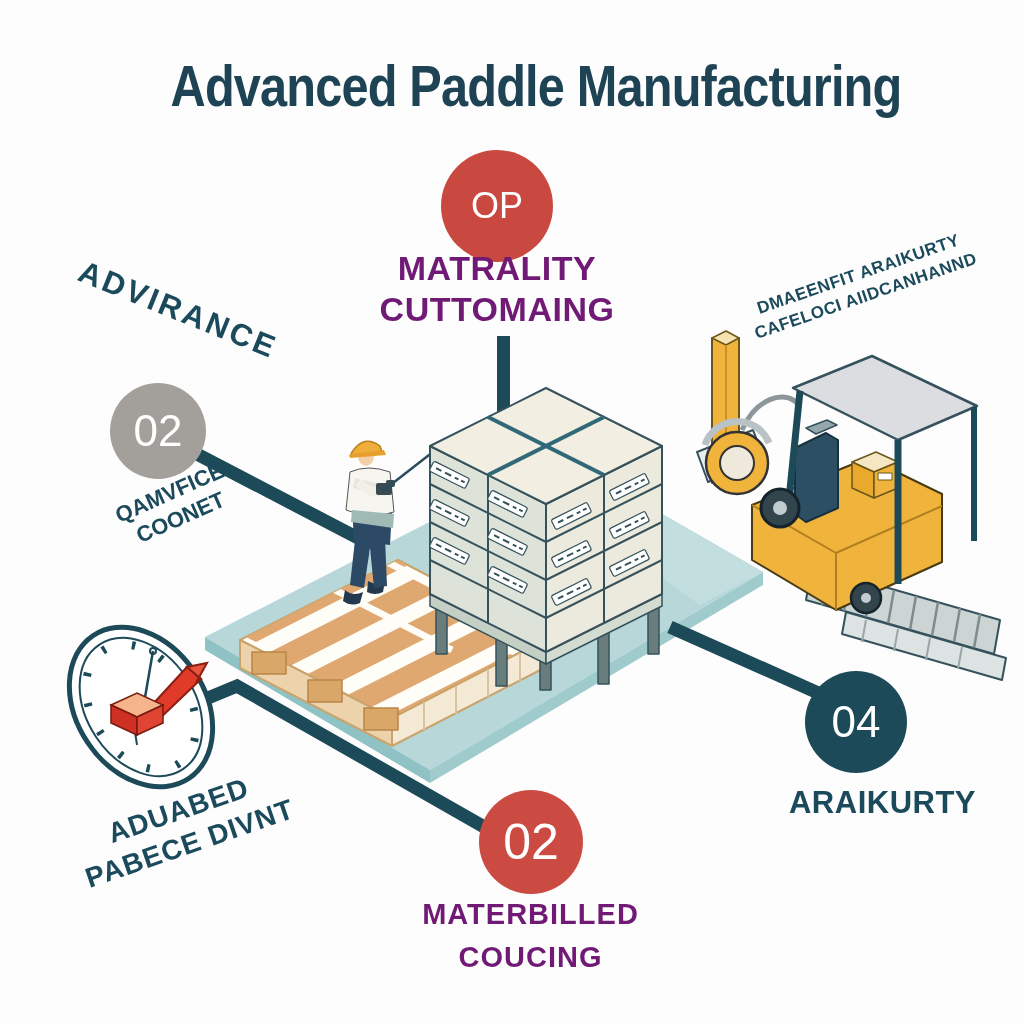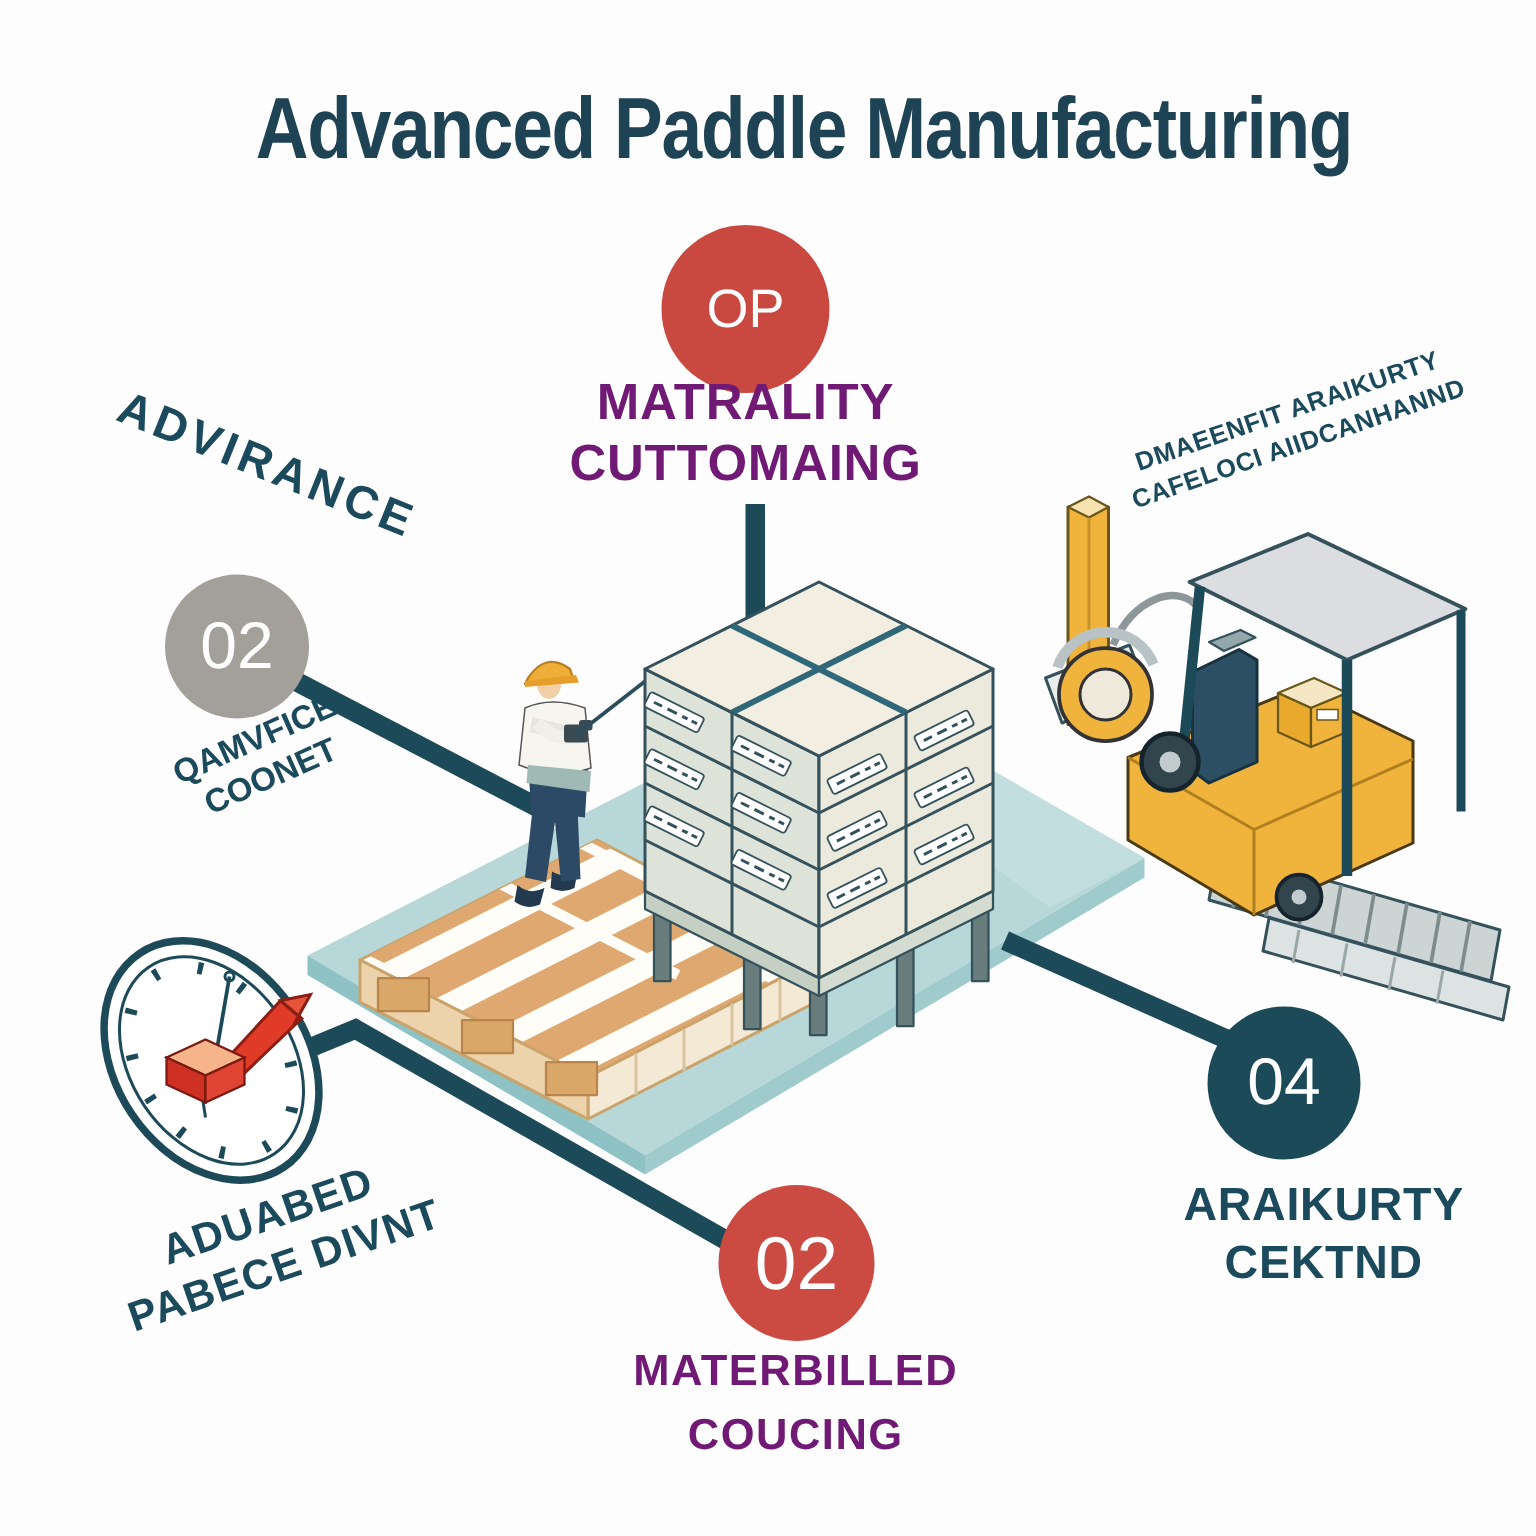--- a/index.html
+++ b/index.html
@@ -248,16 +248,15 @@
 
   <div class="ovl circle c-red2">02</div>
   <div class="ovl lbl lbl-red materbilled">
     <div>MATERBILLED</div>
     <div>COUCING</div>
   </div>
 
   <div class="ovl circle c-dark4">04</div>
   <div class="ovl lbl lbl-teal cuttomaing">
     <div>ARAIKURTY</div>
-    <div>CEKTND</div>
   </div>
 
 </div>
 
 </body></html>

